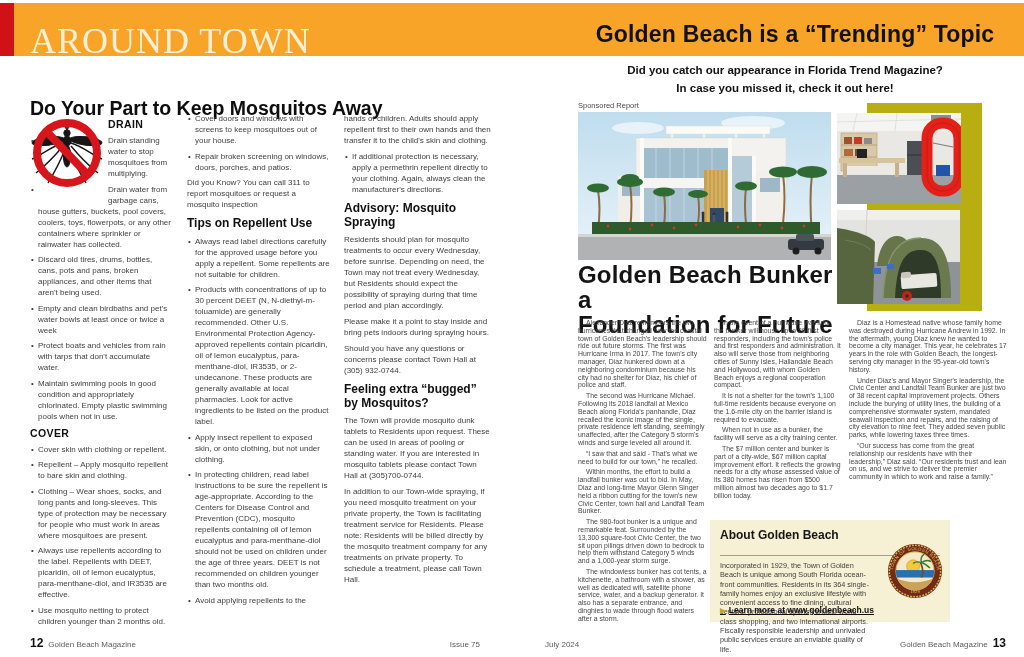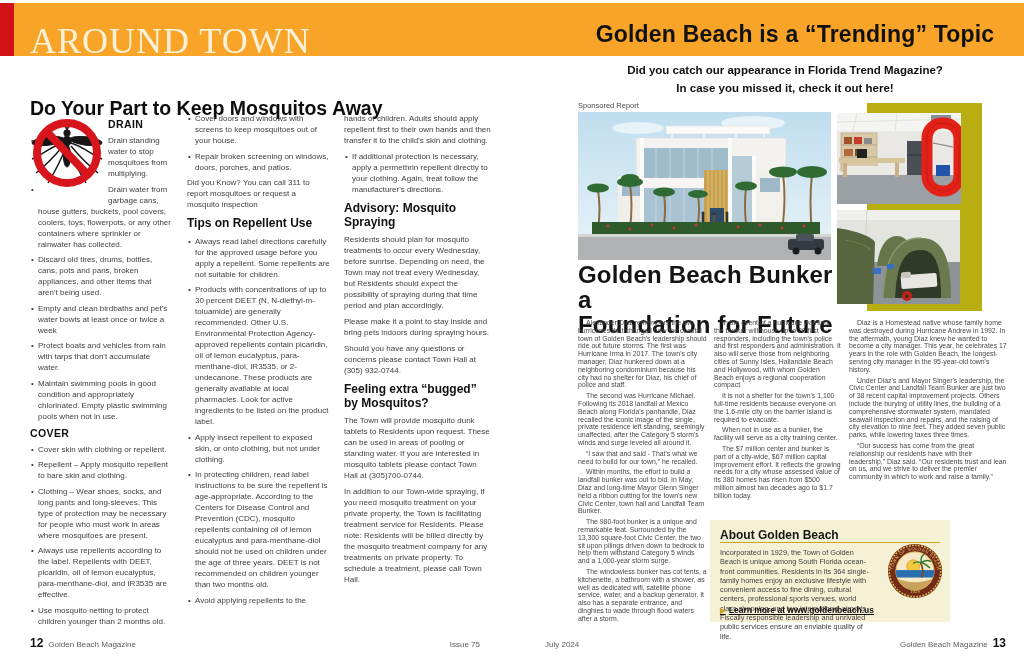--- a/index.html
+++ b/index.html
@@ -52,21 +52,21 @@
   .rcol{position:absolute;top:319px;font-size:6.9px;line-height:7.8px;color:#474747;}
   .rcol1{left:578px;width:129px;}
   .rcol2{left:714px;width:127px;}
   .rcol3{left:849px;width:159px;}
   .ap{margin:0 0 3px;text-indent:8px;}
 
   
   .about{position:absolute;left:710px;top:520px;width:240px;height:102px;background:#F6F1D5;
          box-sizing:border-box;padding:8px 10px;}
   .about h4{margin:0 0 5px;font-size:12px;font-weight:800;color:#151515;
-            border-bottom:1.5px solid #C9A227;padding-bottom:0;}
+            border-bottom:1.5px solid #C9A227;padding-bottom:13px;}
   .about p{margin:0;width:152px;font-size:7.3px;line-height:9.3px;color:#3E3E3E;}
   .seal{position:absolute;right:7px;top:23px;width:56px;height:56px;}
   .learn{position:absolute;left:10px;bottom:7px;font-size:8.5px;font-weight:800;color:#111;text-decoration:underline;}
   .learn .arrow{color:#C9A227;margin-right:3px;}
   .arrow::before{content:"▶";font-size:7.5px;}
 </style>
 </head>
 <body>
 
 <div class="sheet">
@@ -124,21 +124,21 @@
       <h3 class="sec2">Tips on Repellent Use</h3>
       <p class="bu">Always read label directions carefully for the approved usage before you apply a repellent. Some repellents are not suitable for children.</p>
       <p class="bu">Products with concentrations of up to 30 percent DEET (N, N-diethyl-m-toluamide) are generally recommended. Other U.S. Environmental Protection Agency-approved repellents contain picaridin, oil of lemon eucalyptus, para-menthane-diol, IR3535, or 2-undecanone. These products are generally available at local pharmacies. Look for active ingredients to be listed on the product label.</p>
       <p class="bu">Apply insect repellent to exposed skin, or onto clothing, but not under clothing.</p>
       <p class="bu">In protecting children, read label instructions to be sure the repellent is age-appropriate. According to the Centers for Disease Control and Prevention (CDC), mosquito repellents containing oil of lemon eucalyptus and para-menthane-diol should not be used on children under the age of three years. DEET is not recommended on children younger than two months old.</p>
       <p class="bu">Avoid applying repellents to the</p>
     </div>
 
     <div class="lcol lcol3">
       <p class="pp">hands of children. Adults should apply repellent first to their own hands and then transfer it to the child's skin and clothing.</p>
-      <p class="bu">If additional protection is necessary, apply a permethrin repellent directly to your clothing. Again, treat follow the manufacturer's directions.</p>
+      <p class="bu">If additional protection is necessary, apply a permethrin repellent directly to your clothing. Again, always clean the manufacturer's directions.</p>
       <h3 class="sec2">Advisory: Mosquito Spraying</h3>
       <p class="pp">Residents should plan for mosquito treatments to occur every Wednesday, before sunrise.  Depending on need, the Town may not treat every Wednesday, but Residents should expect the possibility of spraying during that time period and plan accordingly.</p>
       <p class="pp">Please make it a point to stay inside and bring pets indoors during spraying hours.</p>
       <p class="pp">Should you have any questions or concerns please contact Town Hall at (305) 932-0744.</p>
       <h3 class="sec2">Feeling extra “bugged” by Mosquitos?</h3>
       <p class="pp">The Town will provide mosquito dunk tablets to Residents upon request. These can be used in areas of pooling or standing water.  If you are interested in mosquito tablets please contact Town Hall at (305)700-0744.</p>
       <p class="pp">In addition to our Town-wide spraying, if you need mosquito treatment on your private property, the Town is facilitating treatment service for Residents.  Please note: Residents will be billed directly by the mosquito treatment company for any treatments on private property.  To schedule a treatment, please call Town Hall.</p>
     </div>
 
     <div class="foot footL">

